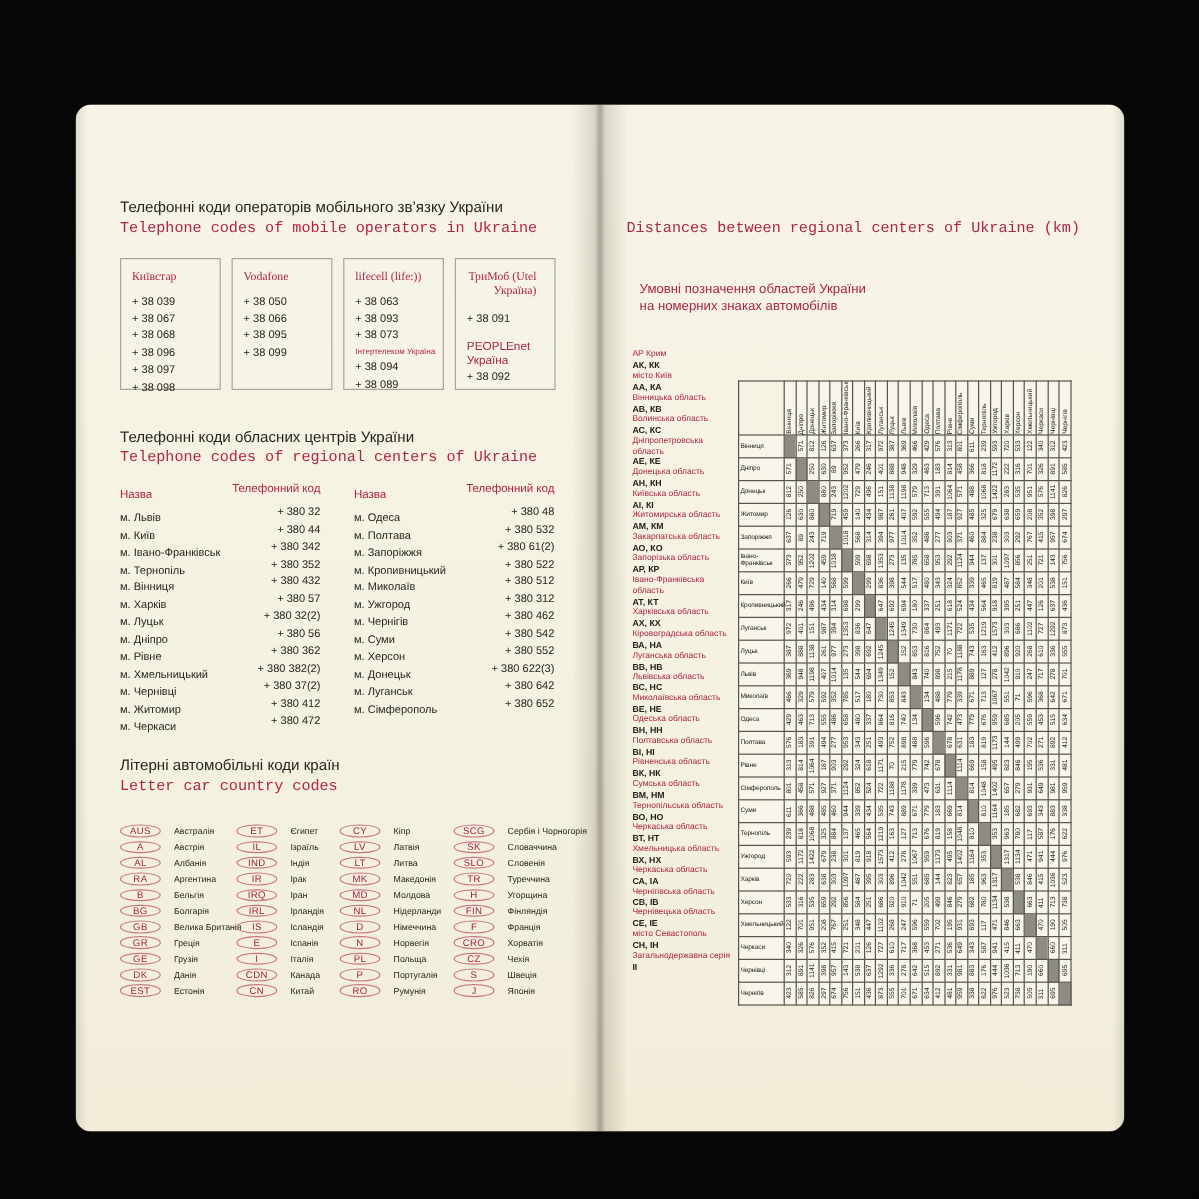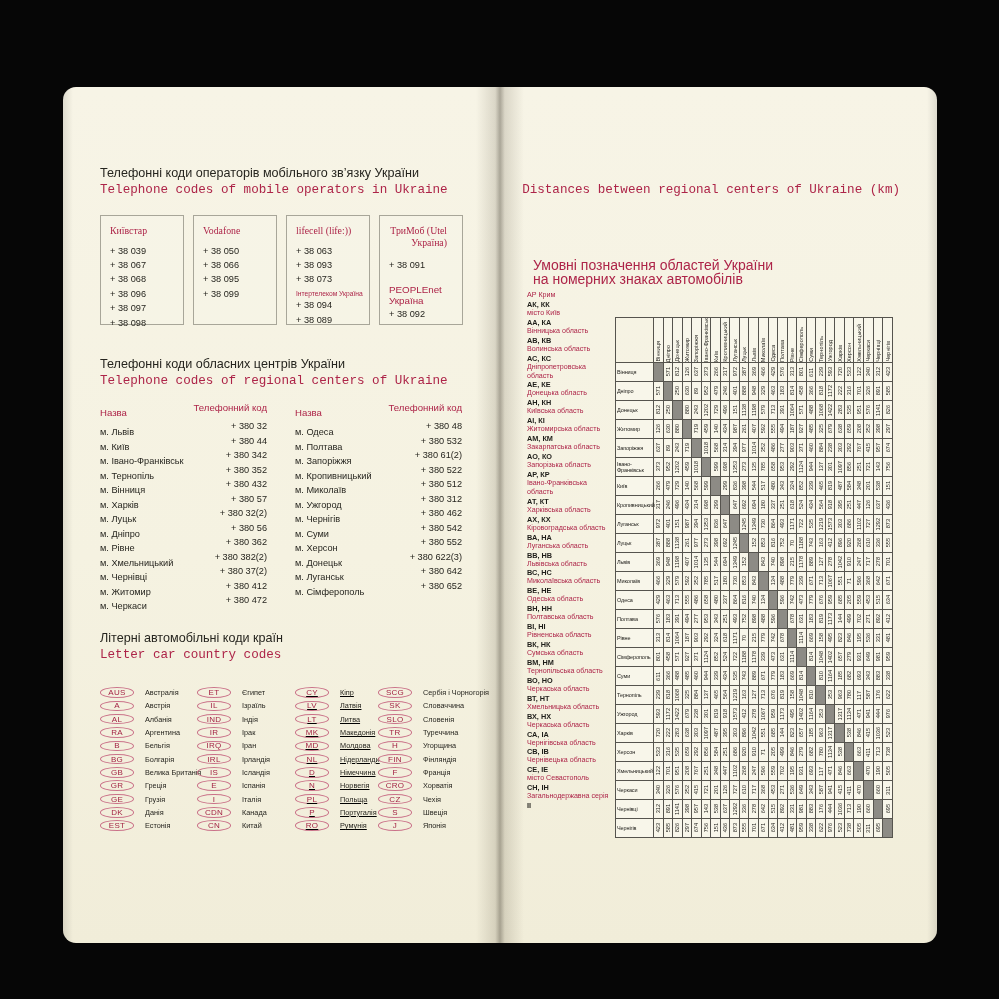--- a/index.html
+++ b/index.html
@@ -42,28 +42,28 @@
   .ph-left{left:37px;} .ph-right{left:232px;}
   .ph-head{position:relative;height:19px;}
   .ph-head span{color:var(--red);font-size:9.6px;}
   .ph-head .hc{position:absolute;right:0;top:0;}
   .ph-row{position:relative;height:14.5px;}
   .ph-name{font-size:9.2px;color:var(--ink);white-space:nowrap;}
   .ph-code{position:absolute;right:0;top:0;font-size:9.2px;color:var(--ink);white-space:nowrap;}
 
   
   .cc-col{position:absolute;top:599px;}
-  .cc-c0{left:37px;} .cc-c1{left:134px;} .cc-c2{left:232px;text-decoration:underline;} .cc-c3{left:315px;}
+  .cc-c0{left:37px;} .cc-c1{left:134px;} .cc-c2{left:220px;} .cc-c3{left:315px;}
   .cc-item{height:13.3px;display:flex;align-items:center;}
   .cc-oval{width:34px;height:10.5px;border:1px solid #ca7289;border-radius:50%;display:flex;align-items:center;justify-content:center;
     color:#a32344;font-size:8px;letter-spacing:.3px;box-sizing:border-box;flex:none;}
   .cc-name{margin-left:11px;font-size:7.3px;color:var(--ink);white-space:nowrap;}
 
   
-  .leg-title{position:absolute;left:33px;top:172px;color:var(--red);font-size:14px;line-height:13.5px;}
+  .leg-title{position:absolute;left:33px;top:148px;color:var(--red);font-size:11px;line-height:13.5px;}
   .legend{position:absolute;left:27px;top:204px;width:86px;}
   .lg-name{color:var(--red);font-size:7.1px;line-height:8.9px;}
   .lg-codes{color:#1e1d19;font-size:7.3px;line-height:9px;font-weight:bold;}
 
   
   .dist-table{position:absolute;left:115px;top:230px;border-collapse:collapse;table-layout:fixed;width:278px;border:1px solid #3a382f;}
   .dist-table th,.dist-table td{border:1px solid #56544e;padding:0;background:#f8f6ea;}
   .dist-table th.corner{background:transparent;}
   .hw{height:44px;display:flex;align-items:flex-end;justify-content:center;}
   .cw{height:18px;display:flex;align-items:center;justify-content:center;}

